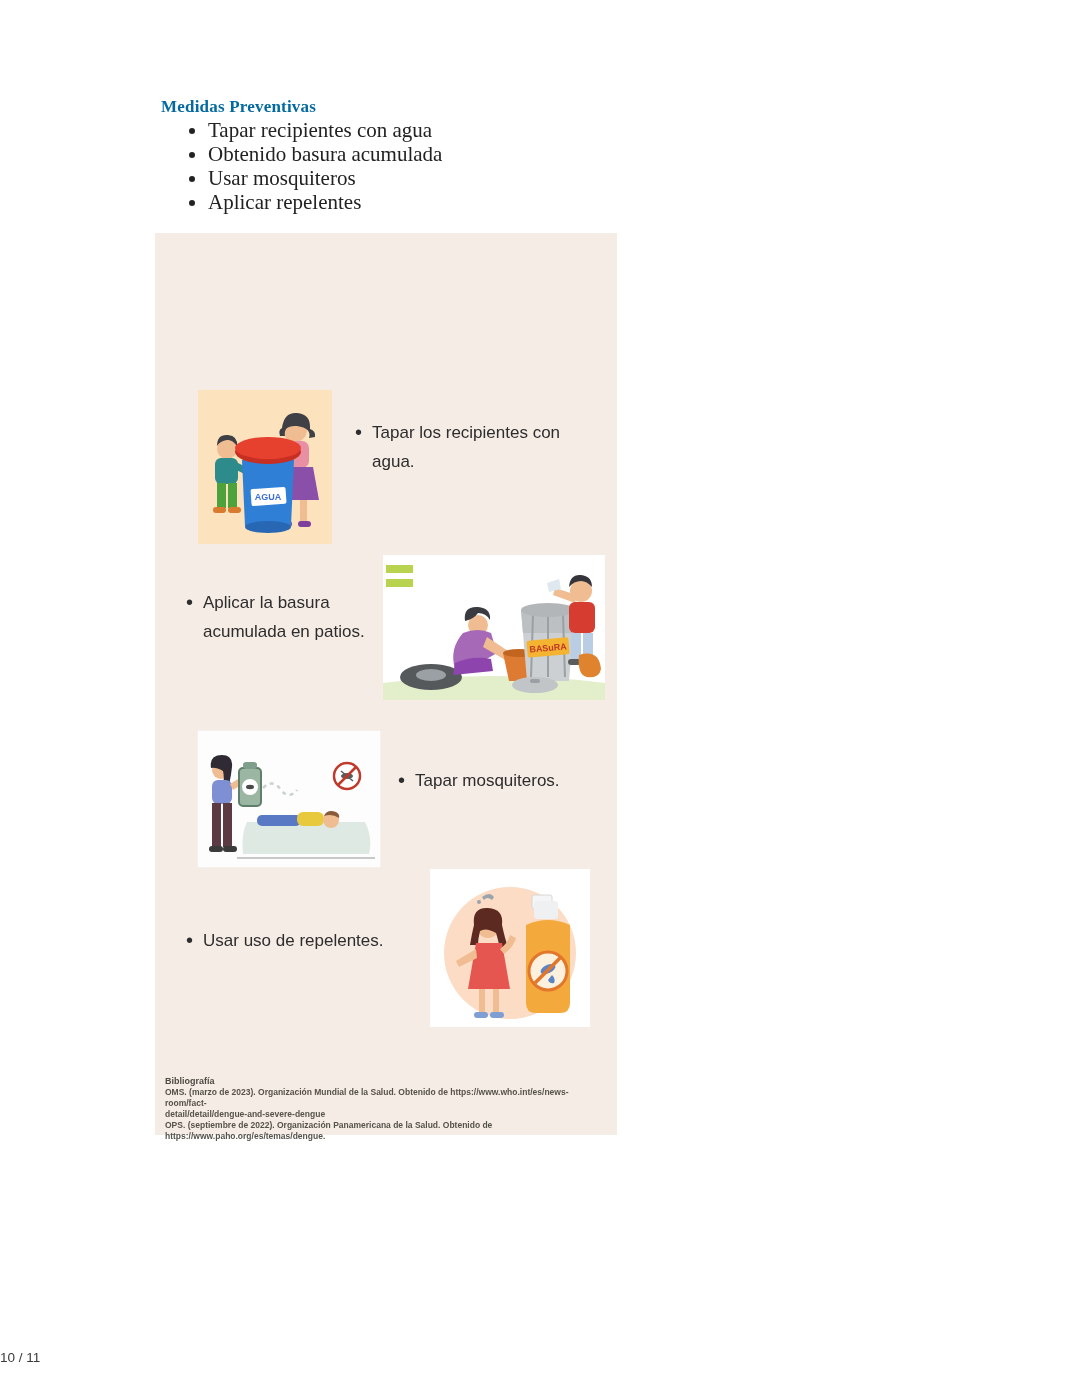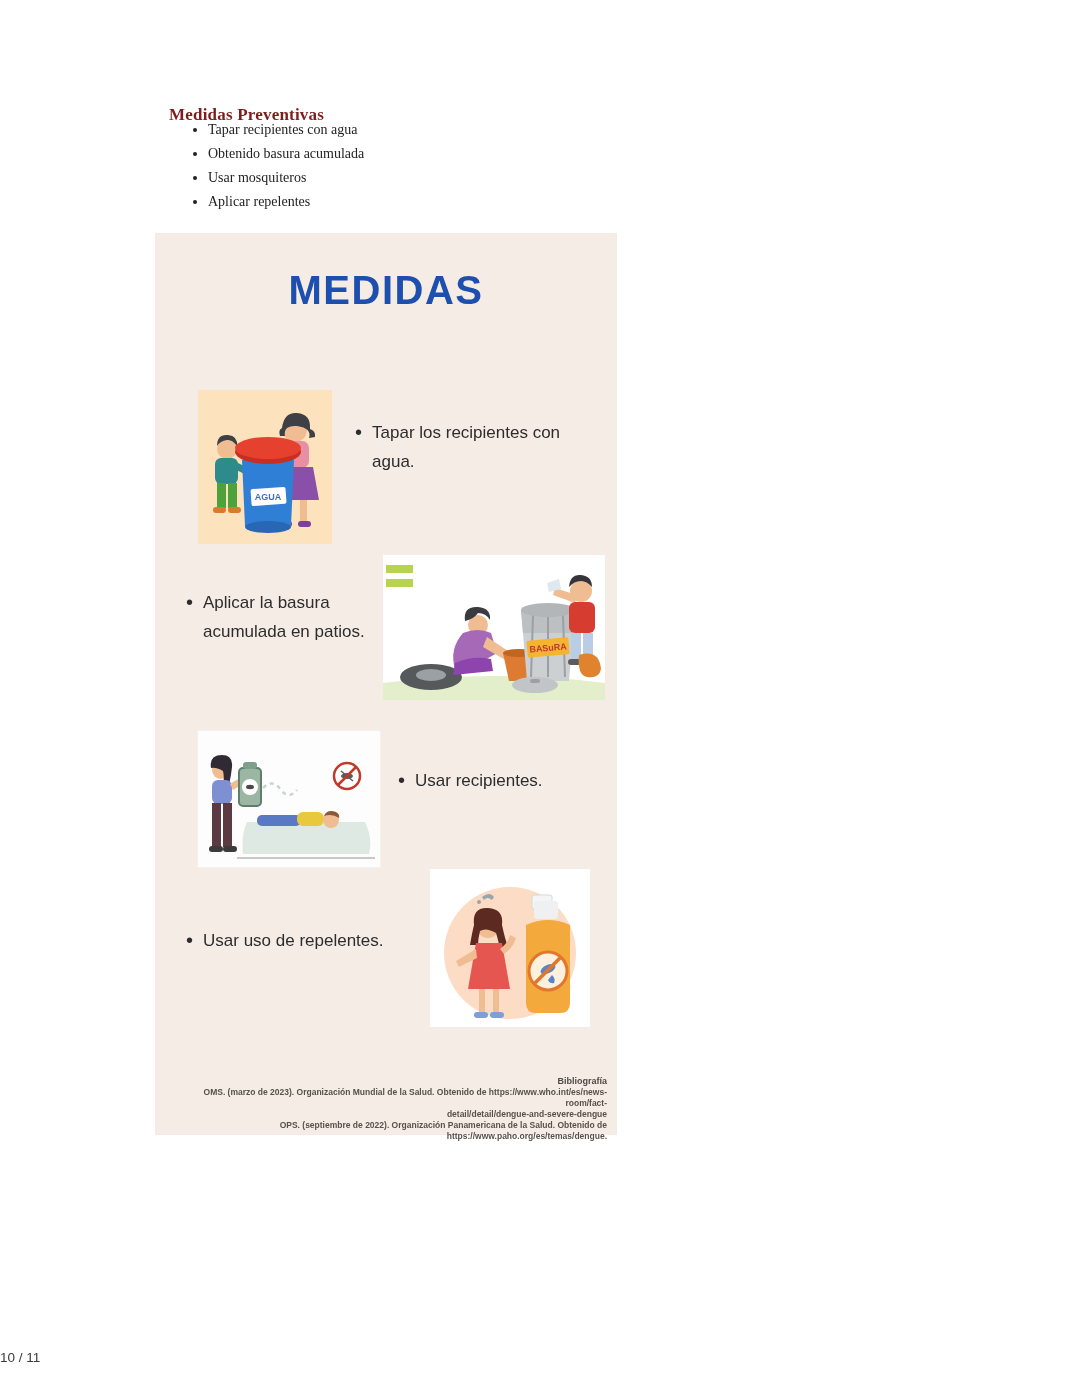--- a/index.html
+++ b/index.html
@@ -1,44 +1,44 @@
 <!DOCTYPE html>
 <html><head>
 <meta charset="utf-8">
 <style>
   html,body{margin:0;padding:0;background:#ffffff;}
   .page{position:relative;width:1080px;height:1397px;background:#ffffff;overflow:hidden;
         font-family:"Liberation Serif",serif;color:#1d1d1d;}
 
   
-  .heading{position:absolute;left:157px;top:93px;margin:12px;font-size:17px;font-weight:bold;
-           color:#7f1d1d;letter-spacing:.2px;}
+  .heading{position:absolute;left:157px;top:93px;margin:4px;font-size:17px;font-weight:bold;
+           color:#0369a1;letter-spacing:.2px;}
   .toplist{position:absolute;left:190px;top:118px;margin:0;padding-left:18px;
-           font-size:14px;color:#222;}
+           font-size:21px;color:#222;}
   .toplist li{line-height:24px;}
 
   
   .infographic{position:absolute;left:155px;top:233px;width:462px;height:902px;
                background:#f6ece6;font-family:"Liberation Sans",sans-serif;}
   .ig-title{position:absolute;left:0;top:32px;width:100%;text-align:center;
             color:#1d4fae;font-weight:800;font-size:40px;line-height:50px;letter-spacing:1.5px;}
   .illus{position:absolute;margin-top:7px;}
   .illus svg{display:block;}
   .ig-bullet{position:absolute;display:flex;align-items:flex-start;color:#2d2d2d;}
   .ig-bullet .dot{font-size:20px;line-height:29px;margin-right:10px;}
   .ig-bullet .txt{font-size:17px;font-weight:normal;line-height:29px;}
   .b1{left:200px;top:185px;width:225px;}
   .b2{left:31px;top:355px;width:200px;}
   .b3{left:243px;top:533px;width:210px;}
   .b4{left:31px;top:693px;width:280px;}
   .i1{left:43px;top:150px;}
   .i2{left:228px;top:315px;}
   .i3{left:42px;top:490px;}
   .i4{left:275px;top:629px;}
-  .biblio{position:absolute;left:10px;top:843px;width:442px;text-align:right;
+  .biblio{position:absolute;left:10px;top:843px;width:442px;text-align:left;
           font-size:8.5px;font-weight:bold;color:#55524a;line-height:11px;}
   .biblio .bib-title{font-size:9px;color:#4d4a43;}
 
   
   .caption{position:absolute;left:157px;top:1172px;margin:0;font-style:italic;
            font-size:16px;color:#262626;}
   .pagenum{position:absolute;left:0;top:1350px;width:100%;text-align:left;
            font-family:"Liberation Sans",sans-serif;font-size:13.5px;color:#3a3a3a;}
 </style>
 </head>
@@ -51,21 +51,20 @@
   <ul class="toplist">
     <li><span>Tapar recipientes con agua</span></li>
     <li><span>Obtenido basura acumulada</span></li>
     <li><span>Usar mosquiteros</span></li>
     <li><span>Aplicar repelentes</span></li>
   </ul>
 
   <div class="infographic">
 
     <div class="ig-title">
-      <div>MEDIDAS</div>
     </div>
 
     <div class="illus i1">
       <svg width="134" height="154" viewBox="0 0 134 154">
         <rect width="134" height="154" fill="#fce3bd"></rect>
 
         <circle cx="97" cy="40" r="12" fill="#f0bd92"></circle>
         <path d="M84 38 q2 -16 15 -15 q14 1 13 16 q6 2 5 8 l-6 1 q3 -10 -12 -12 q-14 -1 -12 10 l-5 0 q-2 -6 2 -8z" fill="#3f3f46"></path>
         <rect x="84" y="51" width="27" height="27" rx="7" fill="#e88fa4"></rect>
         <path d="M86 58 L58 72 l3 6 L88 66z" fill="#e88fa4"></path>
@@ -178,21 +177,21 @@
 
         <rect x="42" y="38" width="22" height="38" rx="4" fill="#9cb6a4" stroke="#5f7f6a" stroke-width="2"></rect>
         <rect x="46" y="32" width="14" height="7" rx="3" fill="#7f9f8c"></rect>
         <circle cx="53" cy="57" r="8" fill="#ffffff"></circle>
         <ellipse cx="53" cy="57" rx="4" ry="2.2" fill="#4a4a4a"></ellipse>
       </svg>
     </div>
 
     <div class="ig-bullet b3">
       <span class="dot">•</span>
-      <span class="txt">Usar recipientes.</span>
+      <span class="txt">Tapar mosquiteros.</span>
     </div>
 
     <div class="illus i4">
       <svg width="160" height="158" viewBox="0 0 160 158">
         <rect width="160" height="158" fill="#ffffff"></rect>
         <circle cx="80" cy="84" r="66" fill="#fcdcc4"></circle>
 
         <path d="M52 28 q8 -6 12 0 l-2 3 q-5 -4 -8 0z" fill="#9aa4ac"></path>
         <circle cx="49" cy="33" r="2" fill="#9aa4ac"></circle>
 

